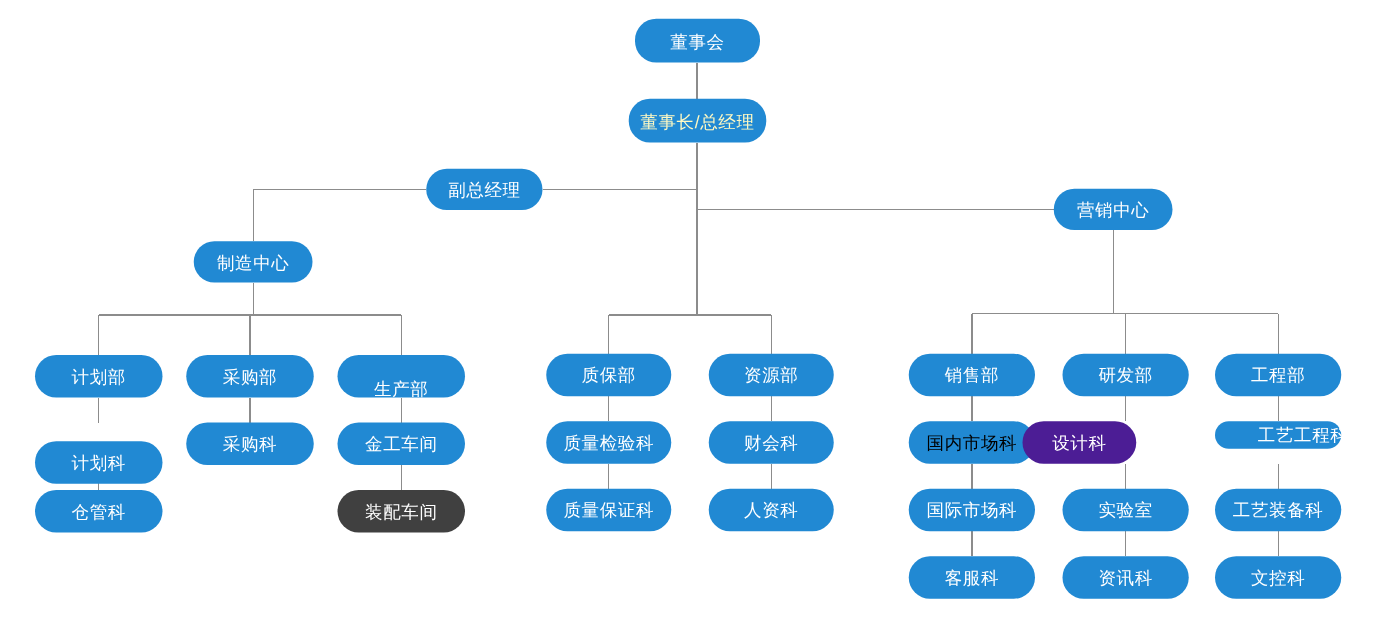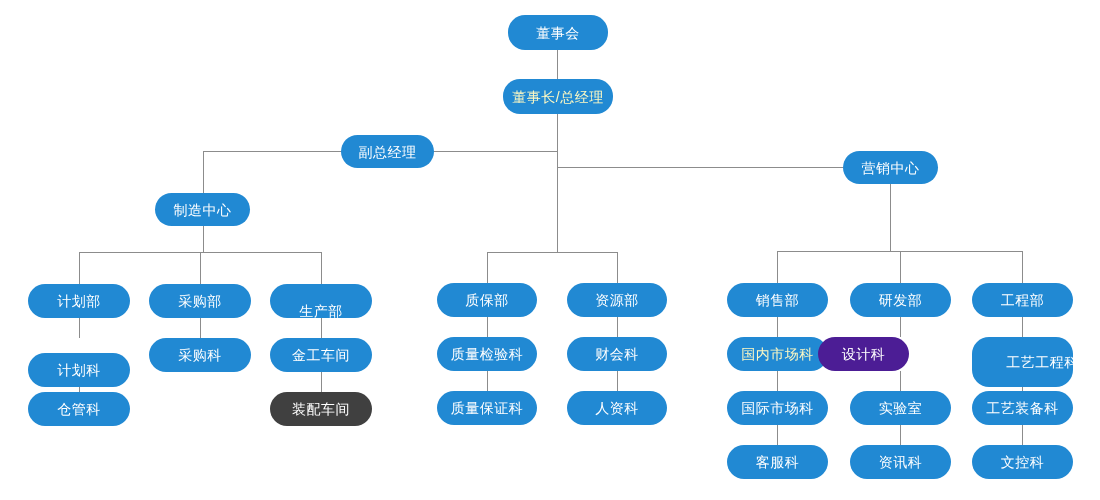--- a/index.html
+++ b/index.html
@@ -164,21 +164,21 @@
   <div class="node" style="left: 567px; top: 337px; width: 100px; height: 34px; background: rgb(33, 137, 211); color: rgb(255, 255, 255);">
     <span class="node-label">财会科</span>
   </div>
   <div class="node" style="left: 567px; top: 391px; width: 100px; height: 34px; background: rgb(33, 137, 211); color: rgb(255, 255, 255);">
     <span class="node-label">人资科</span>
   </div>
 
   <div class="node" style="left: 727px; top: 283px; width: 101px; height: 34px; background: rgb(33, 137, 211); color: rgb(255, 255, 255);">
     <span class="node-label">销售部</span>
   </div>
-  <div class="node" style="left: 727px; top: 337px; width: 101px; height: 34px; background: rgb(33, 137, 211); color: #fef9c3; justify-content: center;">
+  <div class="node" style="left: 727px; top: 337px; width: 101px; height: 34px; background: rgb(33, 137, 211); color: #000000; justify-content: center;">
     <span class="node-label">国内市场科</span>
   </div>
   <div class="node" style="left: 727px; top: 391px; width: 101px; height: 34px; background: rgb(33, 137, 211); color: rgb(255, 255, 255);">
     <span class="node-label">国际市场科</span>
   </div>
   <div class="node" style="left: 727px; top: 445px; width: 101px; height: 34px; background: rgb(33, 137, 211); color: rgb(255, 255, 255);">
     <span class="node-label">客服科</span>
   </div>
 
   <div class="node" style="left: 850px; top: 283px; width: 101px; height: 34px; background: rgb(33, 137, 211); color: rgb(255, 255, 255);">
@@ -190,21 +190,21 @@
   <div class="node" style="left: 850px; top: 391px; width: 101px; height: 34px; background: rgb(33, 137, 211); color: rgb(255, 255, 255);">
     <span class="node-label">实验室</span>
   </div>
   <div class="node" style="left: 850px; top: 445px; width: 101px; height: 34px; background: rgb(33, 137, 211); color: rgb(255, 255, 255);">
     <span class="node-label">资讯科</span>
   </div>
 
   <div class="node" style="left: 972px; top: 283px; width: 101px; height: 34px; background: rgb(33, 137, 211); color: rgb(255, 255, 255);">
     <span class="node-label">工程部</span>
   </div>
-  <div class="node" style="left: 972px; top: 337px; width: 101px; height: 50px; background: rgb(33, 137, 211); color: rgb(255, 255, 255); padding-left: 40px;">
+  <div class="node" style="left: 972px; top: 337px; width: 101px; height: 22px; background: rgb(33, 137, 211); color: rgb(255, 255, 255); padding-left: 40px;">
     <span class="node-label">工艺工程科</span>
   </div>
   <div class="node" style="left: 972px; top: 391px; width: 101px; height: 34px; background: rgb(33, 137, 211); color: rgb(255, 255, 255);">
     <span class="node-label">工艺装备科</span>
   </div>
   <div class="node" style="left: 972px; top: 445px; width: 101px; height: 34px; background: rgb(33, 137, 211); color: rgb(255, 255, 255);">
     <span class="node-label">文控科</span>
   </div>
 
 </div>

